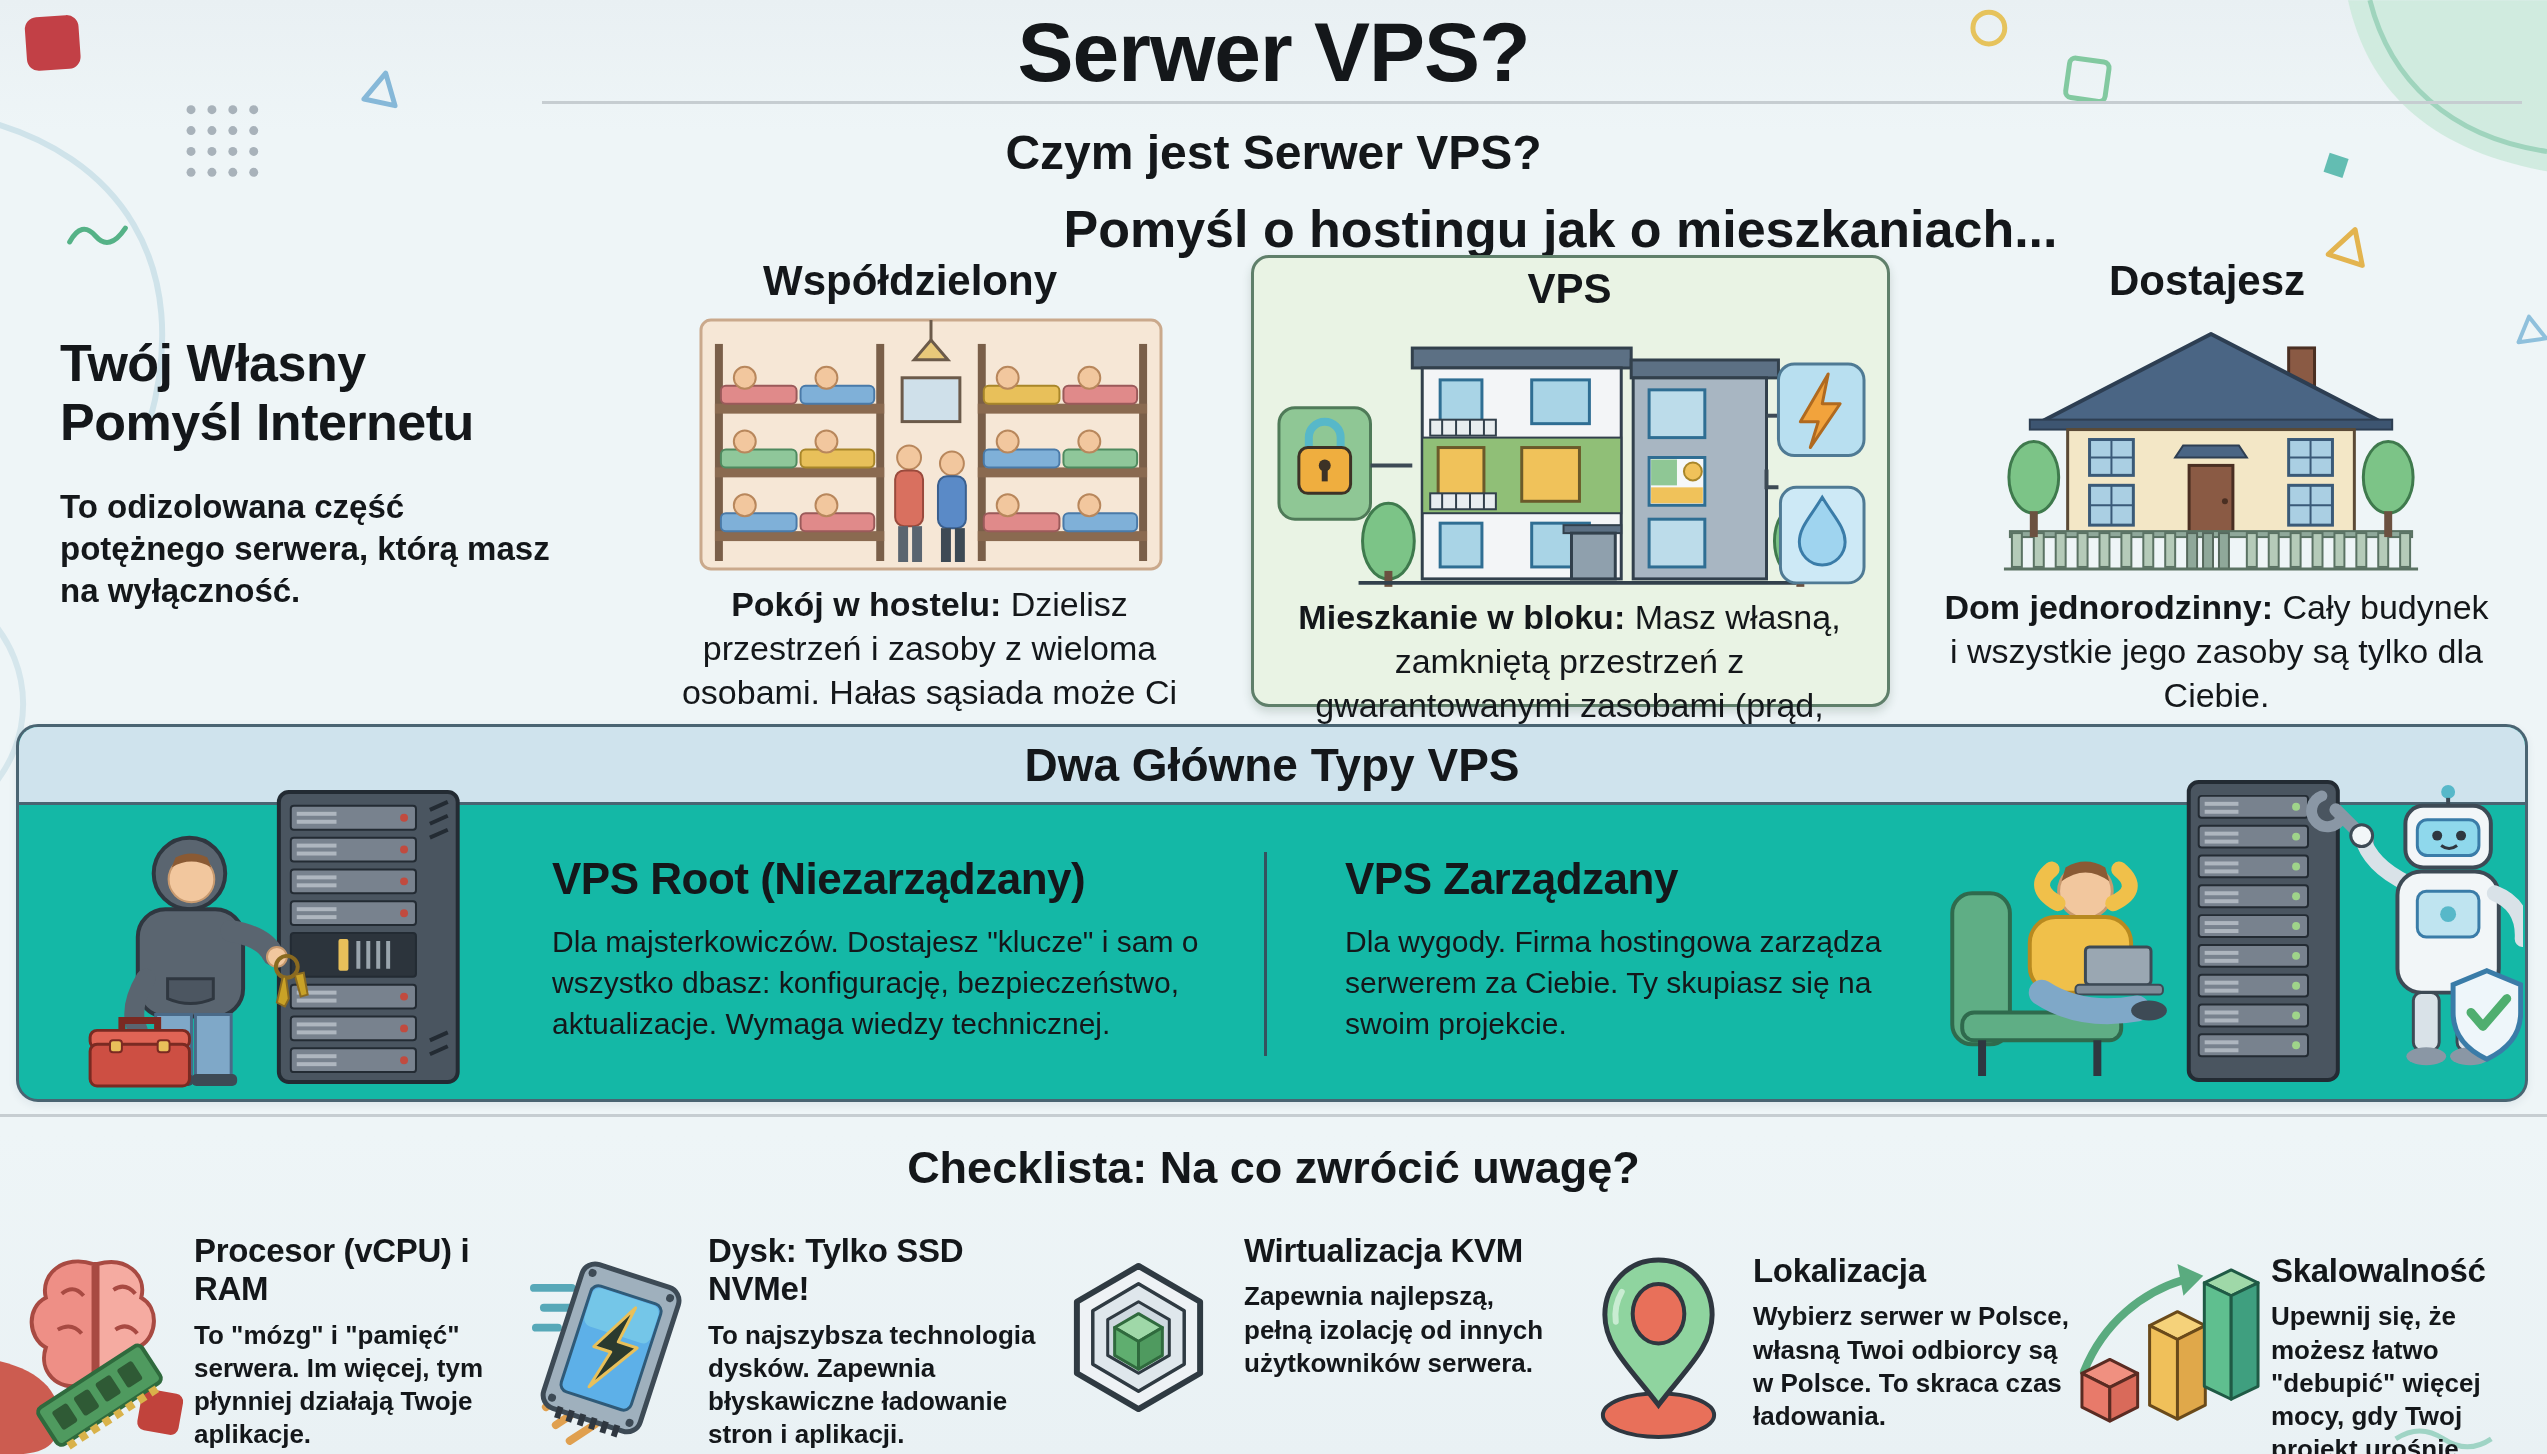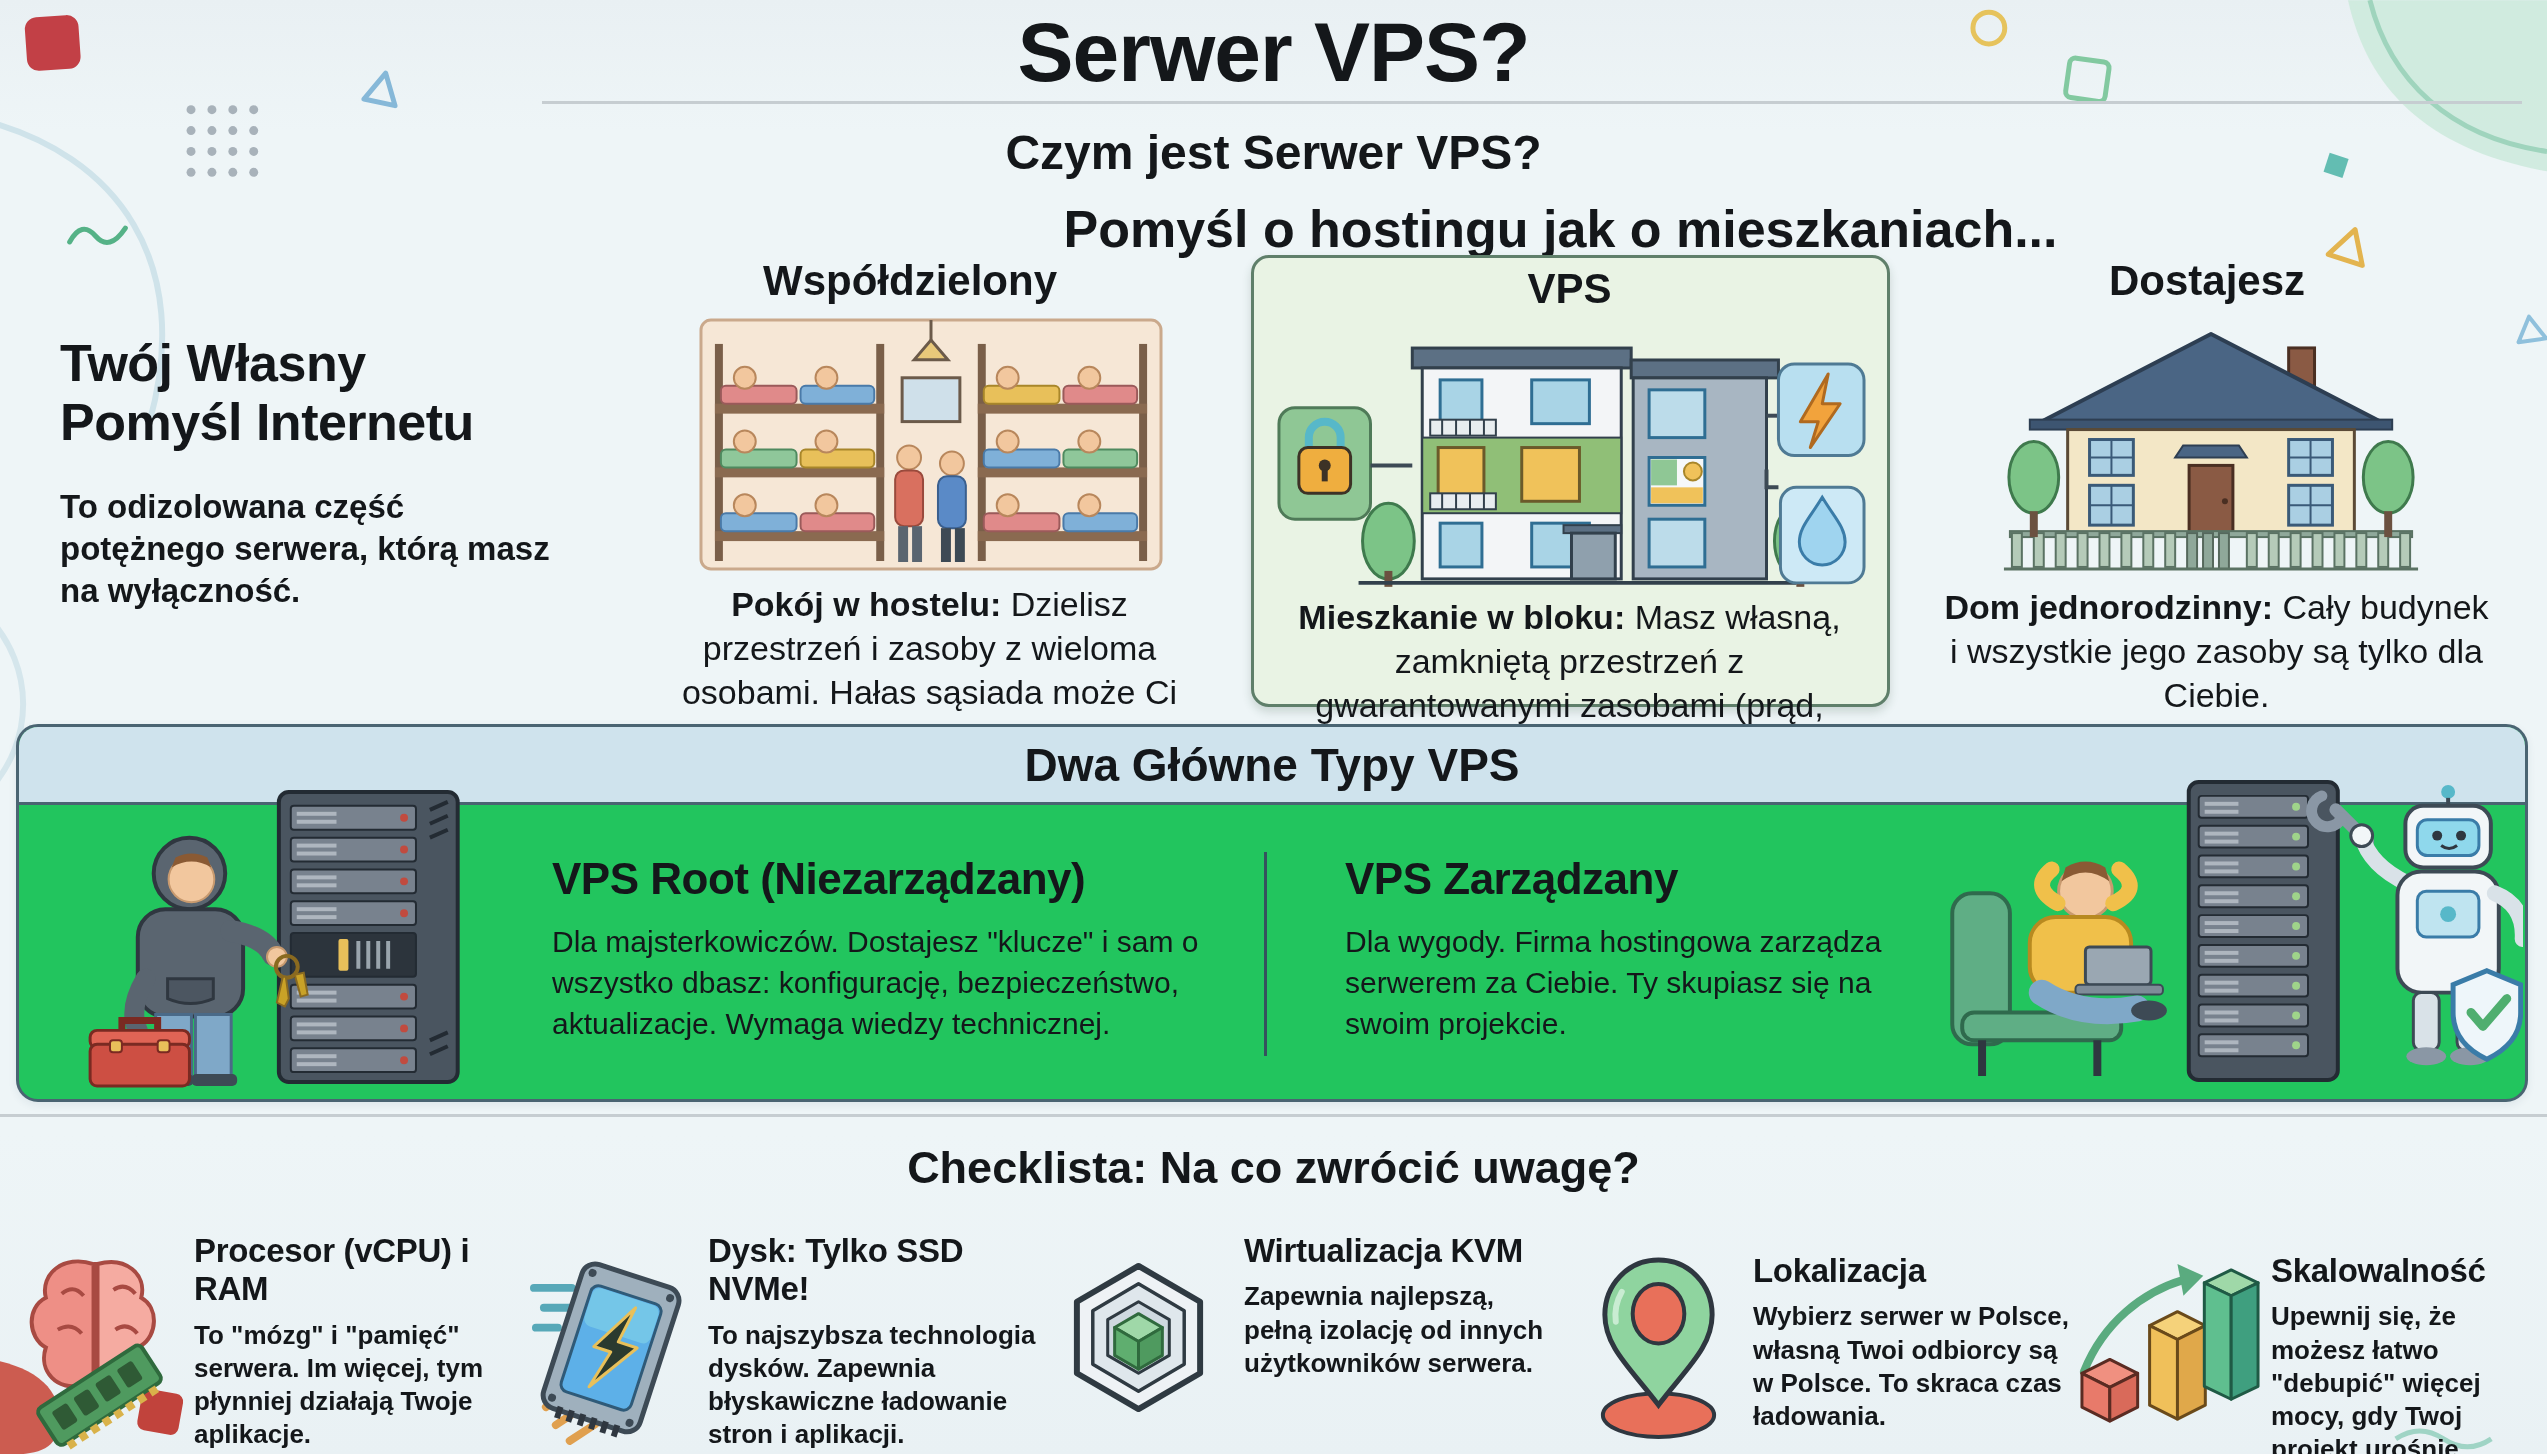--- a/index.html
+++ b/index.html
@@ -15,21 +15,21 @@
   .h-title{font-size:84px;font-weight:bold;letter-spacing:-1px;}
   .h-sub{font-size:48px;font-weight:bold;}
   .tagline{font-size:52px;font-weight:bold;}
   .intro-h{font-size:52px;font-weight:bold;line-height:1.13;letter-spacing:-0.5px;}
   .intro-p{font-size:33px;line-height:1.28;font-weight:bold;}
   .col-h{font-size:42px;font-weight:bold;}
   .col-cap{font-size:34px;line-height:1.3;}
   .col-cap b{font-weight:bold;}
   .rule{background:#c6cdd1;}
   .types-box{
-    background:#22c55e;border:3px solid #4a6472;border-radius:22px;overflow:hidden;
+    background:#14b8a6;border:3px solid #4a6472;border-radius:22px;overflow:hidden;
     box-shadow:0 3px 8px rgba(40,70,90,.08);
     text-align:right;
   }
   .types-head{background:#cfe3ed;border-bottom:3px solid #4a6472;height:75px;
     display:flex;align-items:center;justify-content:center;}
   .types-title{font-size:46px;font-weight:bold;}
   .type-h{font-size:44px;font-weight:bold;letter-spacing:-0.5px;}
   .type-p{font-size:30px;line-height:1.36;}
   .vdiv{width:3px;background:#35525e;}
   .vps-card{

